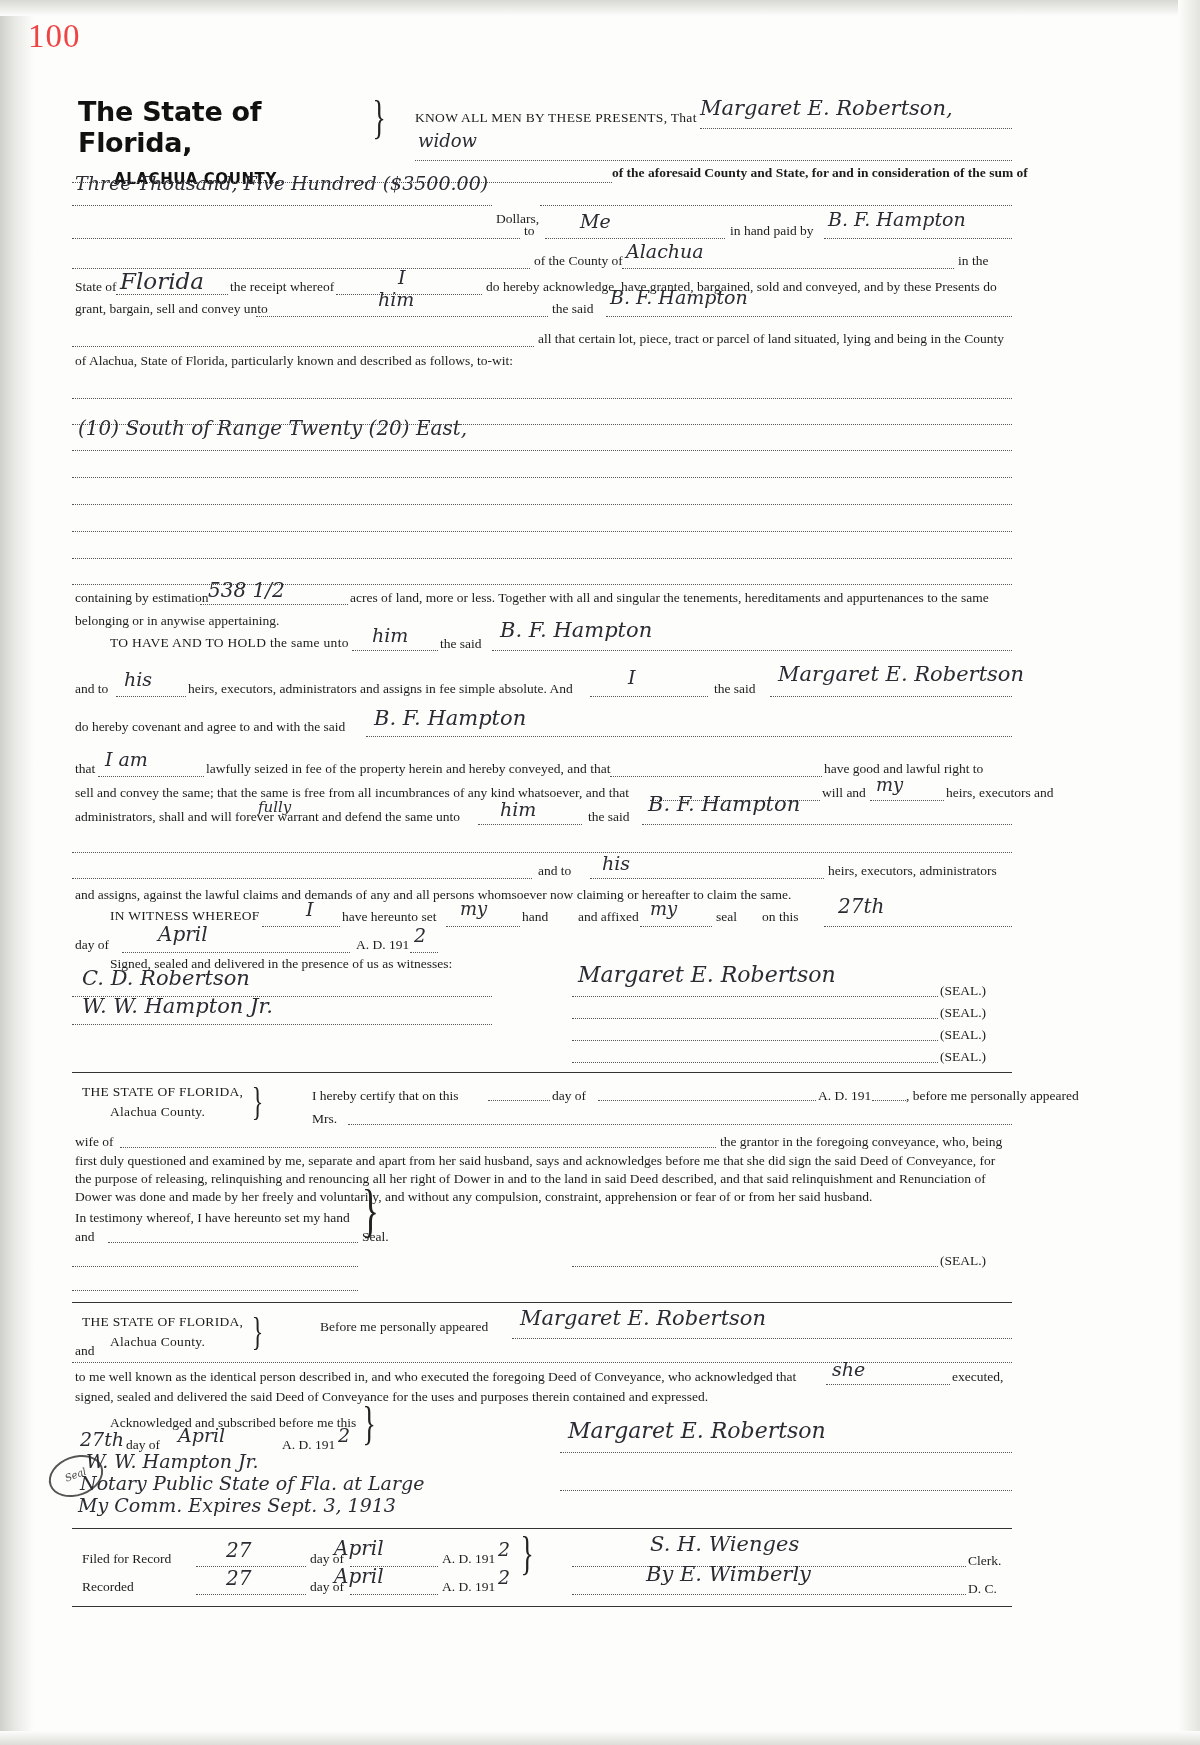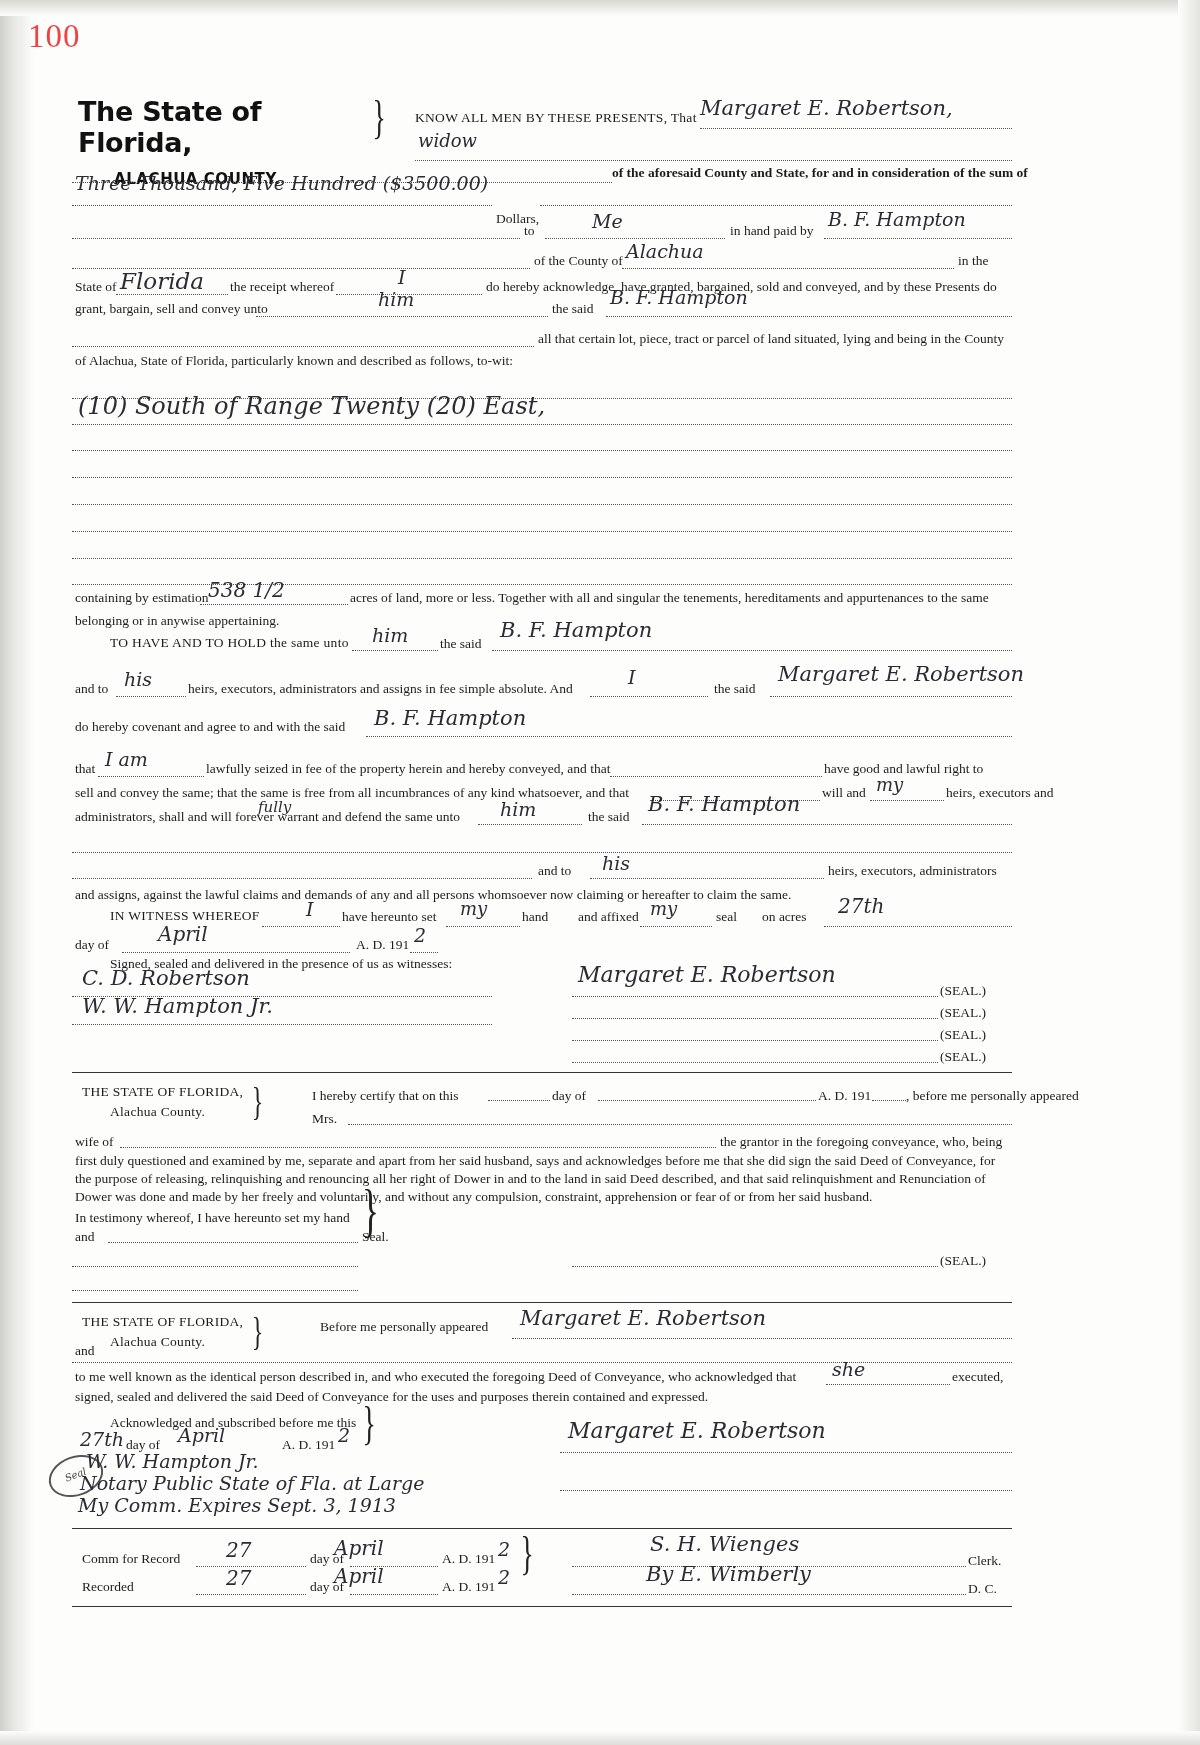--- a/index.html
+++ b/index.html
@@ -148,21 +148,21 @@
   <div class="abs body-text" style="left:612px; top:164px;font-weight:bold;">of the aforesaid County and State, for and in consideration of the sum of</div>
   <div class="abs rule" style="left:72px; top:182px; width:540px;"></div>
 
   <div class="abs hand" style="left:75px; top:172px; font-size:19px;">Three Thousand, Five Hundred ($3500.00)</div>
   <div class="abs rule" style="left:72px; top:205px; width:420px;"></div>
   <div class="abs body-text" style="left:496px; top:190px;margin-top:20px;">Dollars,</div>
   <div class="abs rule" style="left:540px; top:205px; width:472px;"></div>
 
   <div class="abs rule" style="left:72px; top:238px; width:448px;"></div>
   <div class="abs body-text" style="left:524px; top:222px;">to</div>
-  <div class="abs hand" style="left:592px; top:210px; font-size:19px;text-align:right;">Me</div>
+  <div class="abs hand" style="left:580px; top:210px; font-size:19px;text-align:right;">Me</div>
   <div class="abs rule" style="left:545px; top:238px; width:180px;"></div>
   <div class="abs body-text" style="left:730px; top:222px;">in hand paid by</div>
   <div class="abs hand" style="left:828px; top:208px; font-size:19px;">B. F. Hampton</div>
   <div class="abs rule" style="left:824px; top:238px; width:188px;"></div>
 
   <div class="abs rule" style="left:72px; top:268px; width:458px;"></div>
   <div class="abs body-text" style="left:534px; top:252px;">of the County of</div>
   <div class="abs hand" style="left:626px; top:240px; font-size:19px;">Alachua</div>
   <div class="abs rule" style="left:622px; top:268px; width:332px;"></div>
   <div class="abs body-text" style="left:958px; top:252px;">in the</div>
@@ -180,21 +180,21 @@
   <div class="abs rule" style="left:256px; top:316px; width:292px;"></div>
   <div class="abs body-text" style="left:552px; top:300px;">the said</div>
   <div class="abs hand" style="left:610px; top:286px; font-size:19px;">B. F. Hampton</div>
   <div class="abs rule" style="left:606px; top:316px; width:406px;"></div>
 
   <div class="abs rule" style="left:72px; top:346px; width:462px;"></div>
   <div class="abs body-text" style="left:538px; top:330px;">all that certain lot, piece, tract or parcel of land situated, lying and being in the County</div>
   <div class="abs body-text" style="left:75px; top:352px;">of Alachua, State of Florida, particularly known and described as follows, to-wit:</div>
 
   <div class="abs rule" style="left:72px; top:398px; width:940px;"></div>
-  <div class="abs hand" style="left:78px; top:392px; font-size:24px;">(10) South of Range Twenty (20) East,</div>
+  <div class="abs hand" style="left:78px; top:416px; font-size:20px;">(10) South of Range Twenty (20) East,</div>
   <div class="abs rule" style="left:72px; top:424px; width:940px;"></div>
   <div class="abs rule" style="left:72px; top:450px; width:940px;"></div>
   <div class="abs rule" style="left:72px; top:477px; width:940px;"></div>
   <div class="abs rule" style="left:72px; top:504px; width:940px;"></div>
   <div class="abs rule" style="left:72px; top:531px; width:940px;"></div>
   <div class="abs rule" style="left:72px; top:558px; width:940px;"></div>
   <div class="abs rule" style="left:72px; top:584px; width:940px;"></div>
 
   <div class="abs body-text" style="left:75px; top:589px;">containing by estimation</div>
   <div class="abs hand" style="left:208px; top:578px; font-size:20px;">538 1/2</div>
@@ -257,21 +257,21 @@
   <div class="abs hand" style="left:306px; top:898px; font-size:19px;">I</div>
   <div class="abs rule" style="left:262px; top:926px; width:78px;"></div>
   <div class="abs body-text" style="left:342px; top:908px;">have hereunto set</div>
   <div class="abs hand" style="left:460px; top:898px; font-size:18px;">my</div>
   <div class="abs rule" style="left:446px; top:926px; width:74px;"></div>
   <div class="abs body-text" style="left:522px; top:908px;">hand</div>
   <div class="abs body-text" style="left:578px; top:908px;">and affixed</div>
   <div class="abs hand" style="left:650px; top:898px; font-size:18px;">my</div>
   <div class="abs rule" style="left:640px; top:926px; width:72px;"></div>
   <div class="abs body-text" style="left:716px; top:908px;">seal</div>
-  <div class="abs body-text" style="left:762px; top:908px;">on acres</div>
+  <div class="abs body-text" style="left:762px; top:908px;">on this</div>
   <div class="abs hand" style="left:838px; top:894px; font-size:20px;">27th</div>
   <div class="abs rule" style="left:824px; top:926px; width:188px;"></div>
 
   <div class="abs body-text" style="left:75px; top:936px;">day of</div>
   <div class="abs hand" style="left:158px; top:922px; font-size:20px;">April</div>
   <div class="abs rule" style="left:122px; top:952px; width:228px;"></div>
   <div class="abs body-text" style="left:356px; top:936px;">A. D. 191</div>
   <div class="abs hand" style="left:414px; top:924px; font-size:19px;">2</div>
   <div class="abs rule" style="left:410px; top:952px; width:28px;"></div>
 
@@ -363,21 +363,21 @@
   <div class="abs hand" style="left:86px; top:1450px; font-size:19px;">W. W. Hampton Jr.</div>
   <div class="abs hand" style="left:80px; top:1472px; font-size:19px;">Notary Public State of Fla. at Large</div>
   <div class="abs hand" style="left:78px; top:1494px; font-size:19px;">My Comm. Expires Sept. 3, 1913</div>
 
   <div class="abs hand" style="left:568px; top:1418px; font-size:22px;">Margaret E. Robertson</div>
   <div class="abs rule" style="left:560px; top:1452px; width:452px;"></div>
   <div class="abs rule" style="left:560px; top:1490px; width:452px;"></div>
 
   <div class="abs solid-rule" style="left:72px; top:1528px; width:940px;"></div>
 
-  <div class="abs body-text" style="left:82px; top:1550px;">Comm for Record</div>
+  <div class="abs body-text" style="left:82px; top:1550px;">Filed for Record</div>
   <div class="abs hand" style="left:226px; top:1538px; font-size:20px;">27</div>
   <div class="abs rule" style="left:196px; top:1566px; width:110px;"></div>
   <div class="abs body-text" style="left:310px; top:1550px;">day of</div>
   <div class="abs hand" style="left:334px; top:1536px; font-size:20px;">April</div>
   <div class="abs rule" style="left:350px; top:1566px; width:88px;"></div>
   <div class="abs body-text" style="left:442px; top:1550px;">A. D. 191</div>
   <div class="abs hand" style="left:498px; top:1538px; font-size:19px;">2</div>
   <div class="abs brace" style="left:516px; top:1534px; font-size:46px;">}</div>
 
   <div class="abs body-text" style="left:82px; top:1578px;">Recorded</div>

